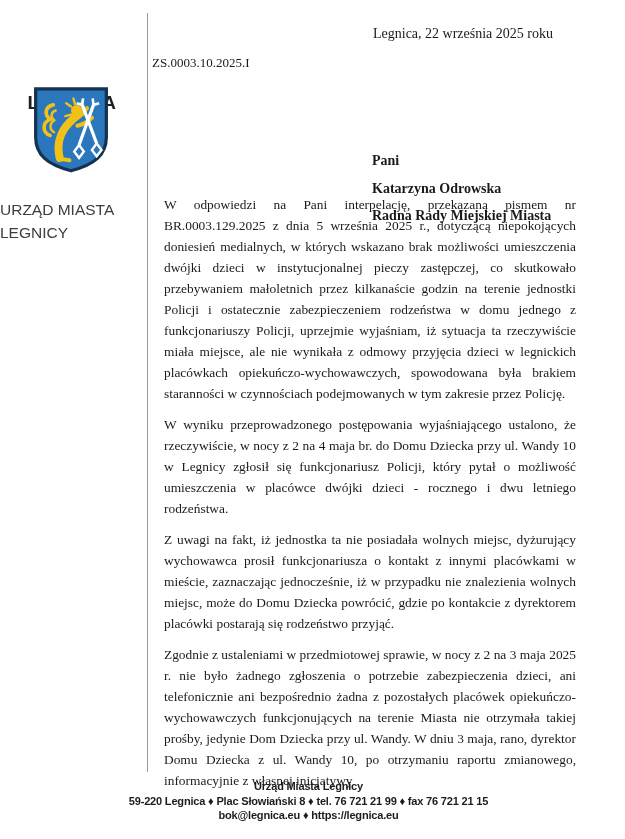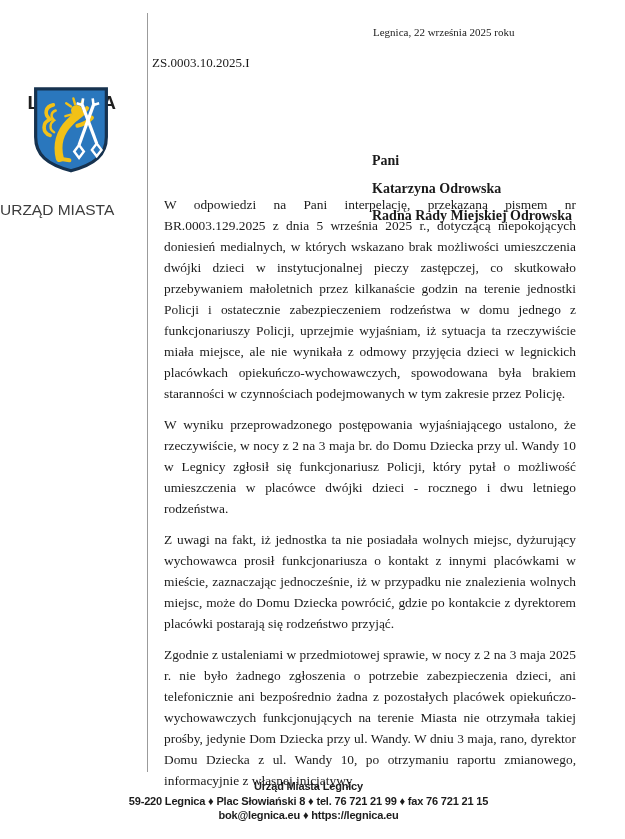--- a/index.html
+++ b/index.html
@@ -28,21 +28,21 @@
   }
   
   .vline{
     position:absolute;left:147px;top:13px;width:1px;height:759px;
     background:#9b9b9b;
   }
   
   .main{position:absolute;left:152px;top:0;width:424px;}
   .date-line{
     position:absolute;top:26px;left:221px;
-    font-size:11px;white-space:nowrap;text-align:center;
+    font-size:14px;white-space:nowrap;text-align:center;
   }
   .reference{
     position:absolute;top:55px;left:0;
     font-size:13px;
   }
   .recipient{
     position:absolute;top:99px;left:220px;
     font-weight:700;font-size:14px;line-height:27.5px;
     white-space:nowrap;
     margin-top:48px;
@@ -87,39 +87,40 @@
 
     <path d="M60,76 L78,26" stroke="#FFFFFF" stroke-width="4"></path>
     <path d="M82,74 L64,26" stroke="#FFFFFF" stroke-width="4"></path>
     <path d="M78,26 l7,-2 M78,26 l-1,-8 M64,26 l-7,-2 M64,26 l1,-8" stroke="#FFFFFF" stroke-width="3.2"></path>
     <path d="M60,76 l-6,8 l6,8 l6,-8 z" fill="none" stroke="#FFFFFF" stroke-width="3"></path>
     <path d="M82,74 l-6,8 l6,8 l6,-8 z" fill="none" stroke="#FFFFFF" stroke-width="3"></path>
   </svg>
 
   <div class="office-name">
     <div>URZĄD MIASTA</div>
+    <div>LEGNICY</div>
   </div>
 
   <div class="vline"></div>
 
   <div class="main">
 
     <div class="date-line">Legnica, 22 września 2025 roku</div>
 
     <div class="reference">ZS.0003.10.2025.I</div>
 
     <div class="recipient">
       <div>Pani</div>
       <div>Katarzyna Odrowska</div>
-      <div>Radna Rady Miejskiej Odrowska</div>
+      <div>Radna Rady Miejskiej Miasta</div>
     </div>
 
     <div class="body-text">
       <p>W odpowiedzi na Pani interpelację, przekazaną pismem nr BR.0003.129.2025 z dnia 5 września 2025 r., dotyczącą niepokojących doniesień medialnych, w których wskazano brak możliwości umieszczenia dwójki dzieci w instytucjonalnej pieczy zastępczej, co skutkowało przebywaniem małoletnich przez kilkanaście godzin na terenie jednostki Policji i ostatecznie zabezpieczeniem rodzeństwa w domu jednego z funkcjonariuszy Policji, uprzejmie wyjaśniam, iż sytuacja ta rzeczywiście miała miejsce, ale nie wynikała z odmowy przyjęcia dzieci w legnickich placówkach opiekuńczo-wychowawczych,  spowodowana była brakiem staranności w czynnościach podejmowanych w tym zakresie przez Policję.</p>
-      <p>W wyniku przeprowadzonego postępowania wyjaśniającego ustalono, że rzeczywiście, w nocy z 2 na 3 maja br. do Domu Dziecka przy ul. Wandy 10 w Legnicy zgłosił się funkcjonariusz Policji, który pytał o możliwość umieszczenia w placówce dwójki dzieci -  rocznego i dwu letniego  rodzeństwa.</p>
+      <p>W wyniku przeprowadzonego postępowania wyjaśniającego ustalono, że rzeczywiście, w nocy z 2 na 4 maja br. do Domu Dziecka przy ul. Wandy 10 w Legnicy zgłosił się funkcjonariusz Policji, który pytał o możliwość umieszczenia w placówce dwójki dzieci -  rocznego i dwu letniego  rodzeństwa.</p>
       <p>Z uwagi na fakt, iż jednostka ta nie posiadała wolnych miejsc, dyżurujący wychowawca prosił funkcjonariusza o kontakt z innymi placówkami w mieście, zaznaczając jednocześnie, iż w przypadku nie znalezienia wolnych miejsc, może do Domu Dziecka powrócić, gdzie po kontakcie z dyrektorem placówki postarają się rodzeństwo przyjąć.</p>
       <p>Zgodnie z ustaleniami w przedmiotowej sprawie, w nocy z 2 na 3 maja 2025 r. nie było żadnego zgłoszenia o potrzebie zabezpieczenia dzieci, ani telefonicznie ani bezpośrednio żadna z pozostałych placówek opiekuńczo- wychowawczych funkcjonujących na terenie Miasta nie otrzymała takiej prośby, jedynie Dom Dziecka przy ul. Wandy. W dniu 3 maja, rano, dyrektor Domu Dziecka z ul. Wandy 10,  po otrzymaniu  raportu zmianowego, informacyjnie z własnej  inicjatywy</p>
     </div>
 
   </div>
 
   <div class="footer">
     <div>Urząd Miasta Legnicy</div>
     <div>59-220 Legnica ♦ Plac Słowiański 8 ♦ tel. 76 721 21 99 ♦ fax 76 721 21 15</div>
     <div>bok@legnica.eu ♦ https://legnica.eu</div>

